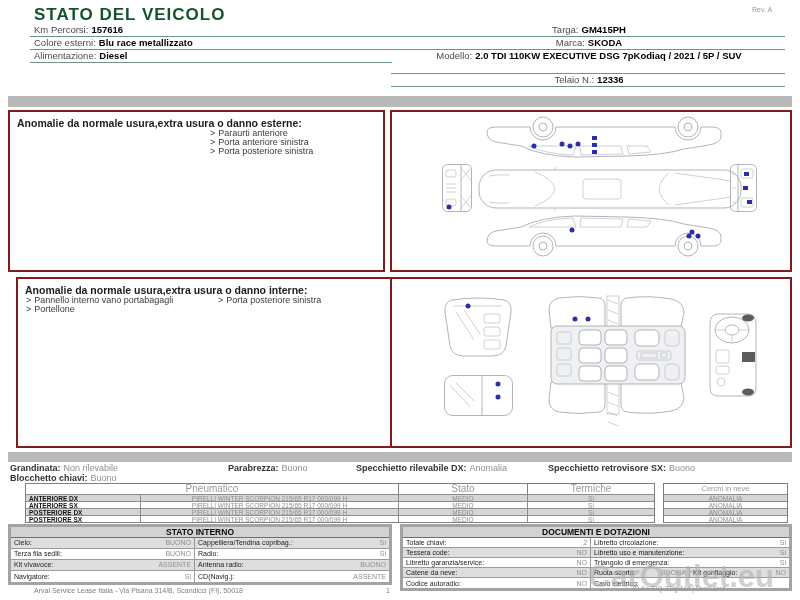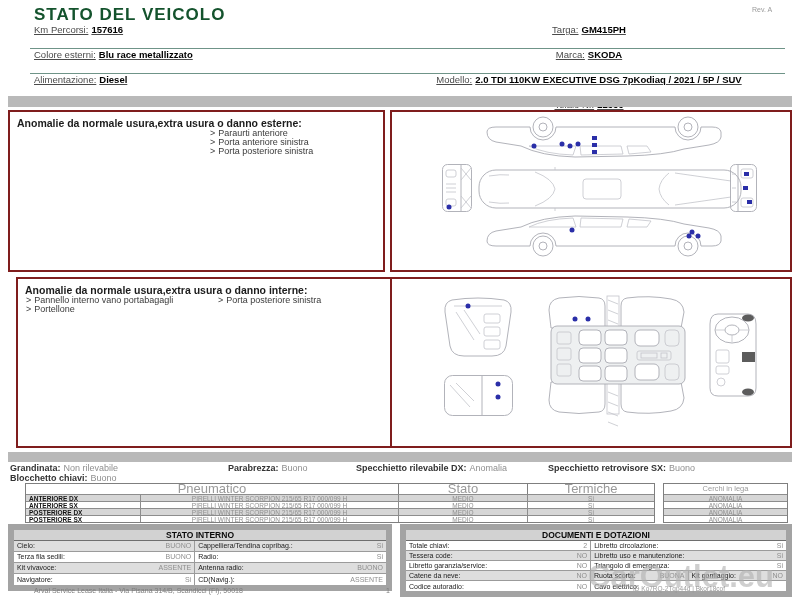--- a/index.html
+++ b/index.html
@@ -6,52 +6,52 @@
   html,body { background:#ffffff; }
   body { font-family:"Liberation Sans", sans-serif; }
   .page { position:relative; width:800px; height:600px; background:#ffffff; overflow:hidden; }
 
   .title { position:absolute; left:34px; top:5px; font-size:17px; font-weight:bold;
            letter-spacing:1px; color:#14532d; }
   .rev { position:absolute; left:752px; top:6px; font-size:7px; color:#9a9a9a; }
 
   .hfields { position:absolute; }
   .hfield { display:block; border-bottom:1px solid #6f9488; font-size:9.5px; color:#4a4a4a;
-            padding:1px 2px 13px 4px; line-height:10px; min-height:12px;text-decoration:underline; }
+            padding:1px 2px 1px 4px; line-height:10px; min-height:12px; }
   .hfield b { color:#000; margin-left:3px; font-weight:bold; }
 
   .graybar { position:absolute; left:8px; width:784px; height:11px; background:#b9b9b9; }
 
   .panel { position:absolute; border:2px solid #7f1d1d; background:#fff; }
   .panel-title { font-size:10.5px; font-weight:bold; color:#1c1c1c; padding:5px 8px 2px 7px; }
   .anom-col { position:absolute; top:17px; font-size:9px; line-height:9px; color:#3a3a3a; }
   .anom-item { margin-bottom:0; }
   .bul { margin-right:3px; color:#3a3a3a; }
 
   .cond { position:absolute; font-size:9px; line-height:9px; }
   .cond .lab { font-weight:bold; color:#333; }
   .cond .val { color:#8f8f8f; margin-left:3px; }
 
   .tire-table { position:absolute; left:25px; top:483px; width:630px; border:1px solid #7f7f7f; background:#fff; }
   .cerchi-table { position:absolute; left:663px; top:483px; width:125px; border:1px solid #7f7f7f; background:#fff; }
-  .t-hrow { display:flex; height:10px; line-height:10px; font-size:13px; color:#9a9a9a; }
+  .t-hrow { display:flex; height:10px; line-height:10px; font-size:10px; color:#9a9a9a; }
   .t-hrow div { text-align:center; }
   .th-pneu { width:373px; border-right:1px solid #7f7f7f; }
   .th-stato { width:129px; border-right:1px solid #7f7f7f; }
   .th-term  { width:126px; }
   .t-row { display:flex; height:7px; line-height:7px; font-size:6.5px; border-top:1px solid #8d8d8d; }
   .t-row.alt, .c-row.alt { background:#d6d6d6; }
   .td-pos  { width:115px; font-weight:bold; color:#141414; padding-left:3px; border-right:1px solid #8d8d8d; overflow:hidden; }
   .td-tire { width:258px; color:#8f8f8f; text-align:center; border-right:1px solid #8d8d8d; overflow:hidden; }
   .td-stato{ width:129px; color:#8f8f8f; text-align:center; border-right:1px solid #8d8d8d; }
   .td-term { width:126px; color:#8f8f8f; text-align:center; }
   .c-hrow { height:10px; line-height:10px; font-size:7.5px; color:#9a9a9a; text-align:center; }
   .c-row  { height:7px; line-height:7px; font-size:6.5px; color:#8f8f8f; text-align:center; border-top:1px solid #8d8d8d; }
 
-  .btable { position:absolute; top:524px; border:6px solid #a3a3a3; background:#fff; }
+  .btable { position:absolute; top:524px; border:3px solid #a3a3a3; background:#fff; }
   .bhead { height:11px; line-height:11px; text-align:center; font-weight:bold; font-size:8.5px;
            background:#d2d2d2; border-bottom:1px solid #6e6e6e; color:#0a0a0a; }
   .brow { display:flex; border-bottom:1px solid #9b9b9b; font-size:7px; }
   .brow:last-child { border-bottom:none; }
   .brow.alt { background:#dedede; }
   .si-table .brow { height:11px; line-height:10px; }
   .doc-table .brow { height:10px; line-height:9px; }
   .bc { display:flex; justify-content:space-between; align-items:center; padding:0 3px;
         border-right:1px solid #9b9b9b; overflow:hidden; }
   .bc:last-child { border-right:none; }
@@ -307,21 +307,21 @@
     </div>
     <div class="t-row">
       <div class="td-pos">POSTERIORE SX</div>
       <div class="td-tire">PIRELLI WINTER SCORPION 215/65 R17 000/099 H</div>
       <div class="td-stato">MEDIO</div>
       <div class="td-term">Si</div>
     </div>
   </div>
 
   <div class="cerchi-table">
-    <div class="c-hrow">Cerchi in lega</div>
+    <div class="c-hrow">Cerchi in neve</div>
     <div class="c-row alt">ANOMALIA</div>
     <div class="c-row">ANOMALIA</div>
     <div class="c-row alt">ANOMALIA</div>
     <div class="c-row">ANOMALIA</div>
   </div>
 
   <div class="btable si-table" style="left:8px; width:384px;">
     <div class="bhead">STATO INTERNO</div>
     <div class="brow alt">
       <div class="bc" style="width:186px;">

